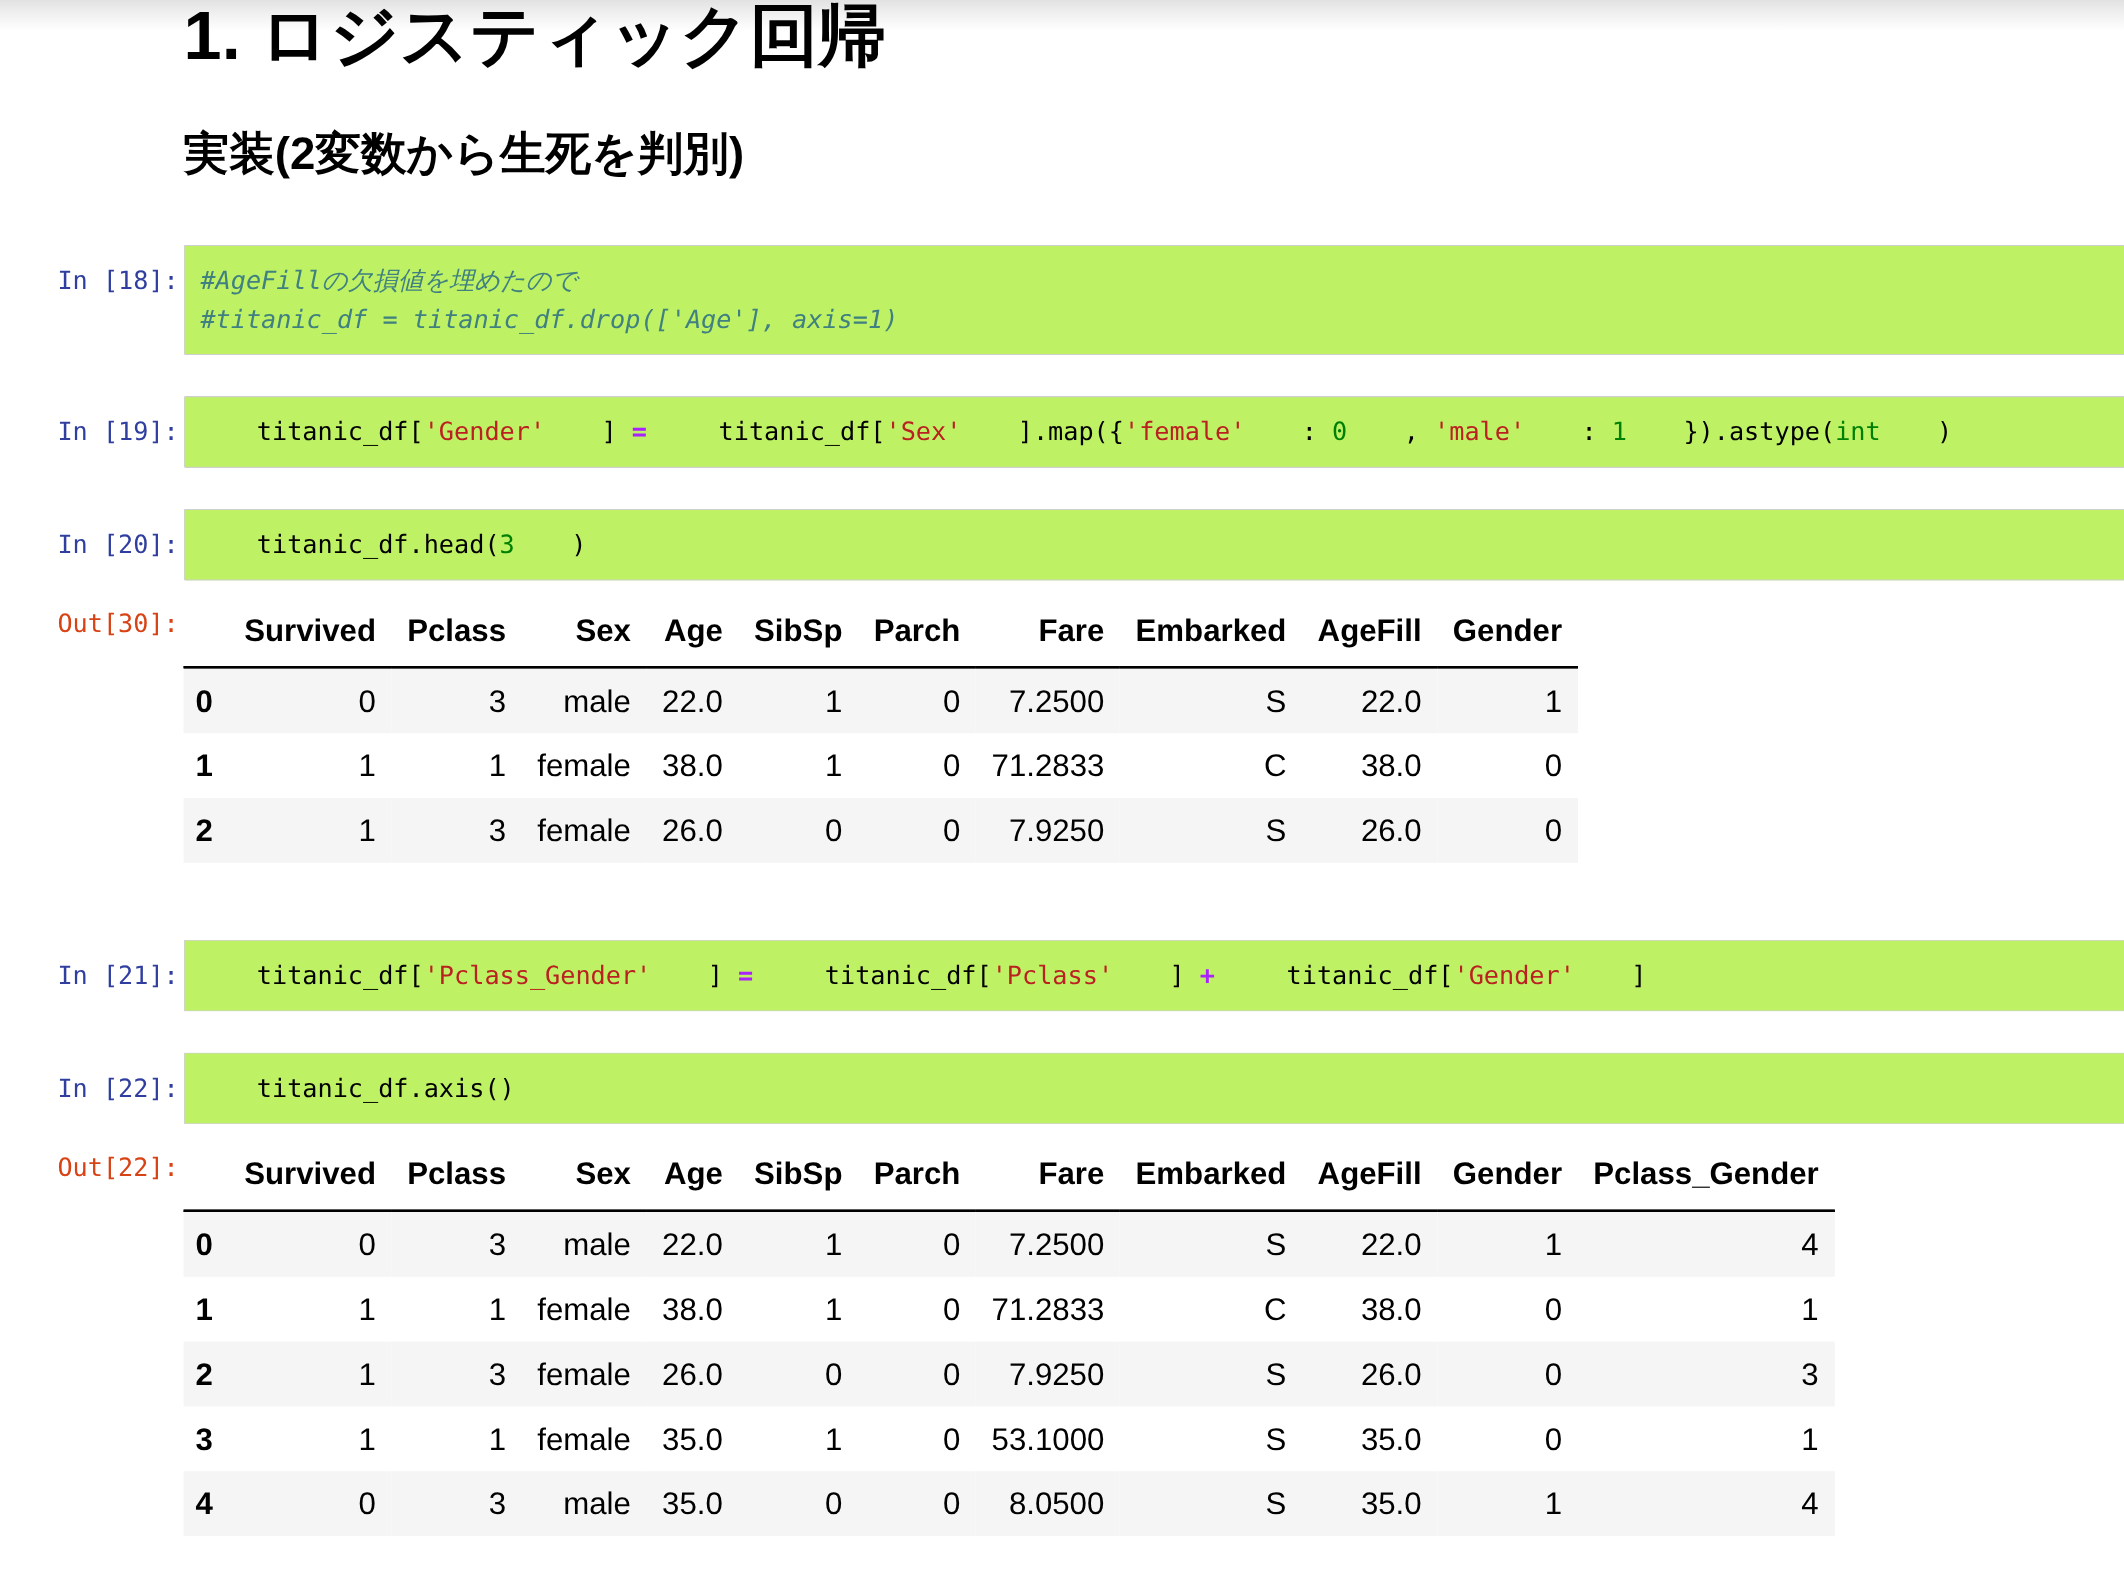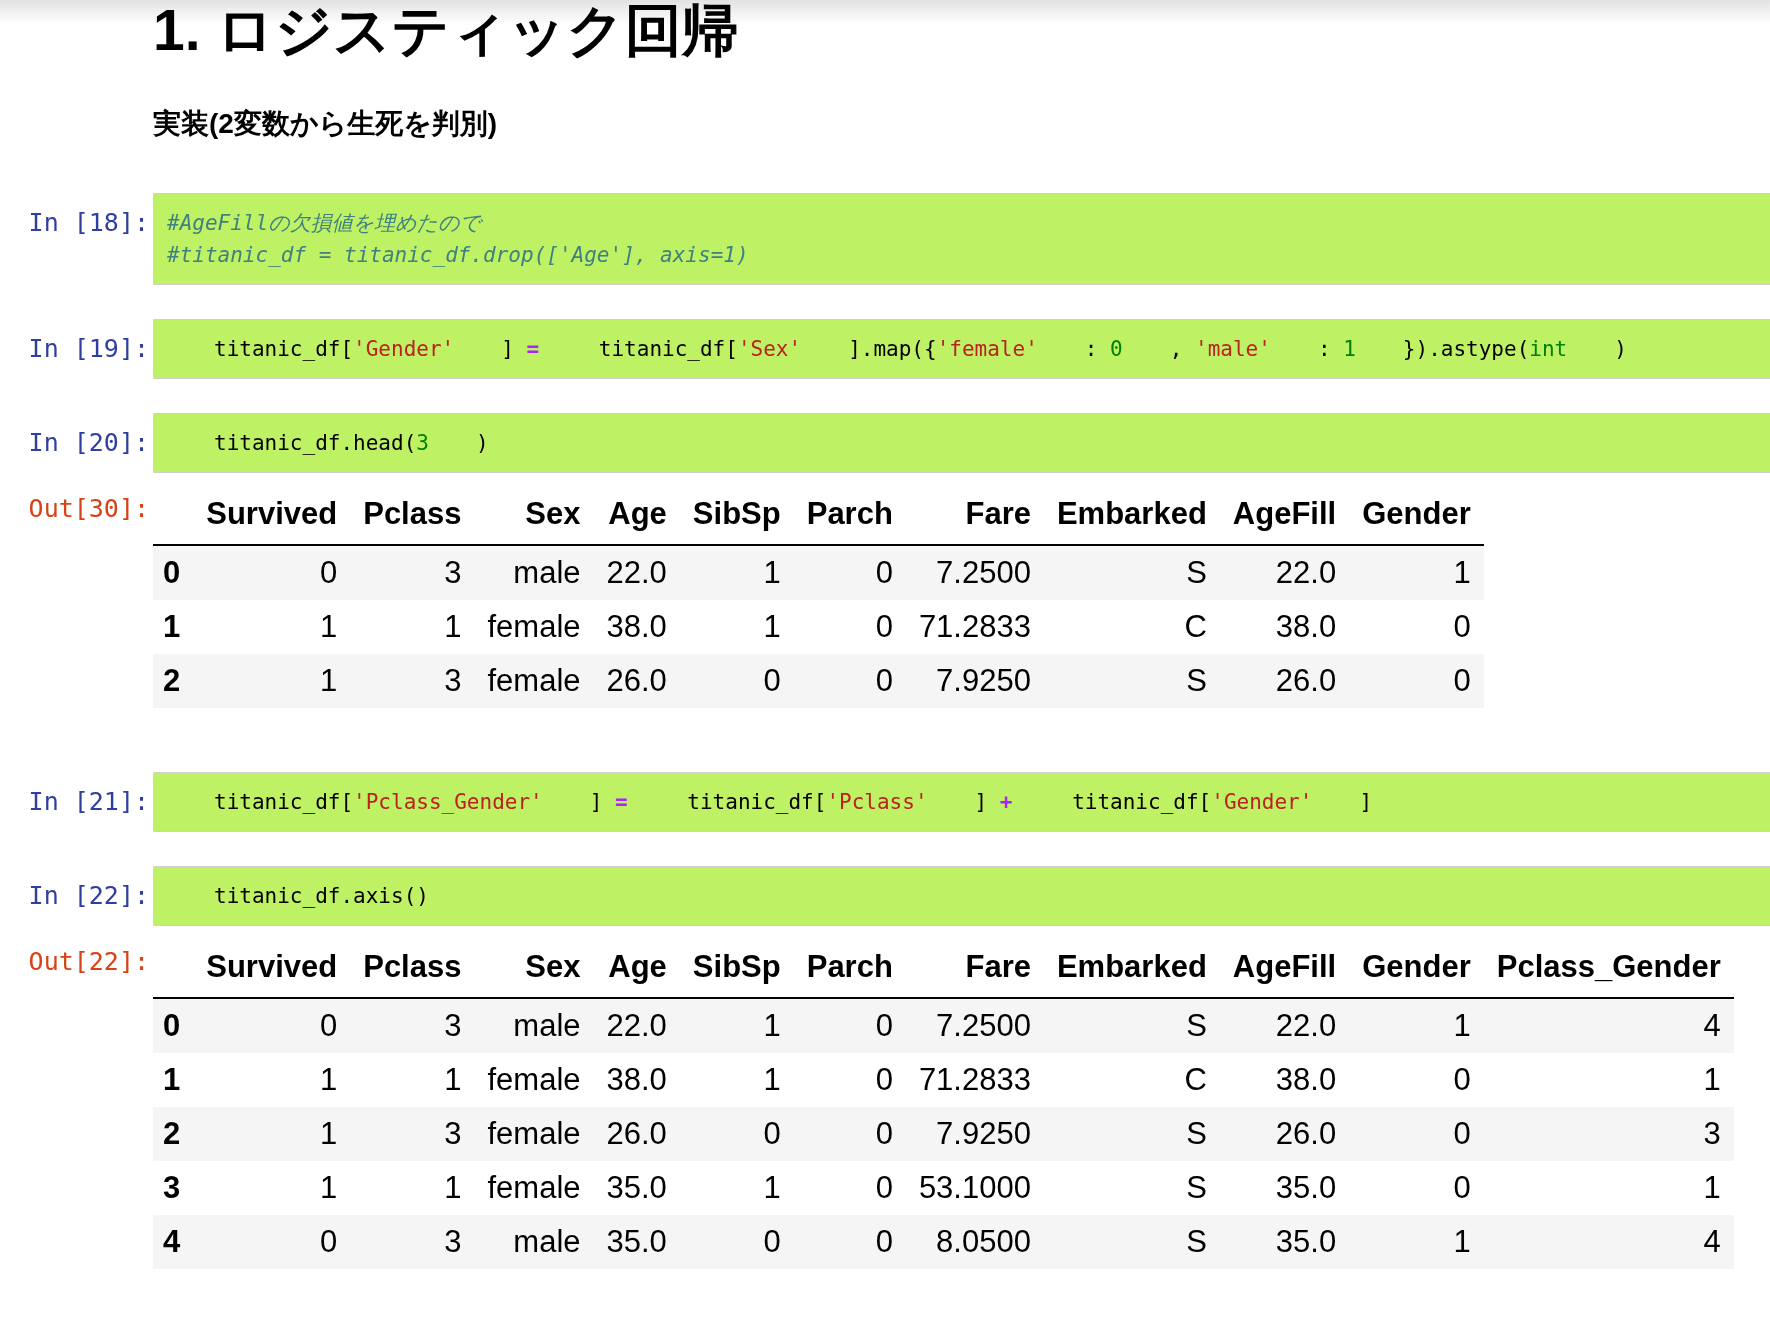--- a/index.html
+++ b/index.html
@@ -18,34 +18,34 @@
   }
   .notebook { position: relative; }
 
   h1.nb-h1 {
     margin: 0 4px 0 153px; padding: 0;
     font-size: 57px; line-height: 1.06; font-weight: bold;
     letter-spacing: 0px;
   }
   h3.nb-h3 {
     margin: 48px 0 0 153px; padding: 0;
-    font-size: 28px; line-height: 1.15; font-weight: bold;
+    font-size: 38px; line-height: 1.15; font-weight: bold;
   }
   .cells { margin-top: 52px; }
 
   .cell { display: flex; align-items: flex-start; margin-bottom: 34px; }
   .cell.has-output { margin-bottom: 14px; }
   .outrow { display: flex; align-items: flex-start; margin-bottom: 64px; }
   .outrow.last { margin-bottom: 20px; }
 
   .prompt {
     width: 153px; min-width: 153px;
     text-align: right; padding-right: 4px;
     font-family: "DejaVu Sans Mono", "Liberation Mono", monospace;
-    font-size: 25px; line-height: 28px;
+    font-size: 21px; line-height: 28px;
     white-space: nowrap;
   }
   .in-prompt  { color: #303F9F; padding-top: 16px; }
   .out-prompt { color: #D84315; padding-top: 8px; }
 
   .input-box {
     flex: 1 1 auto;
     background: #bef264;
     border: 1px solid #cfcfcf;
     border-right: none;
@@ -63,21 +63,21 @@
   .tk-plain    { color: #000000; margin-left: 47px; }
   .tk-string   { color: #BA2121; }
   .tk-number   { color: #008000; }
   .tk-builtin  { color: #008000; }
   .tk-operator { color: #AA22FF; font-weight: bold; }
   .tk-comment  { color: #408080; font-style: italic; }
 
   .out-content { flex: 1 1 auto; }
   table.dataframe {
     border-collapse: collapse;
-    font-size: 31px;
+    font-size: 26px;
     line-height: 30px;
     border: none;
   }
   table.dataframe thead th {
     font-weight: bold;
     text-align: right;
     padding: 12px 13px 15px 13px;
     border-bottom: 2px solid #000;
     white-space: nowrap;
   }

